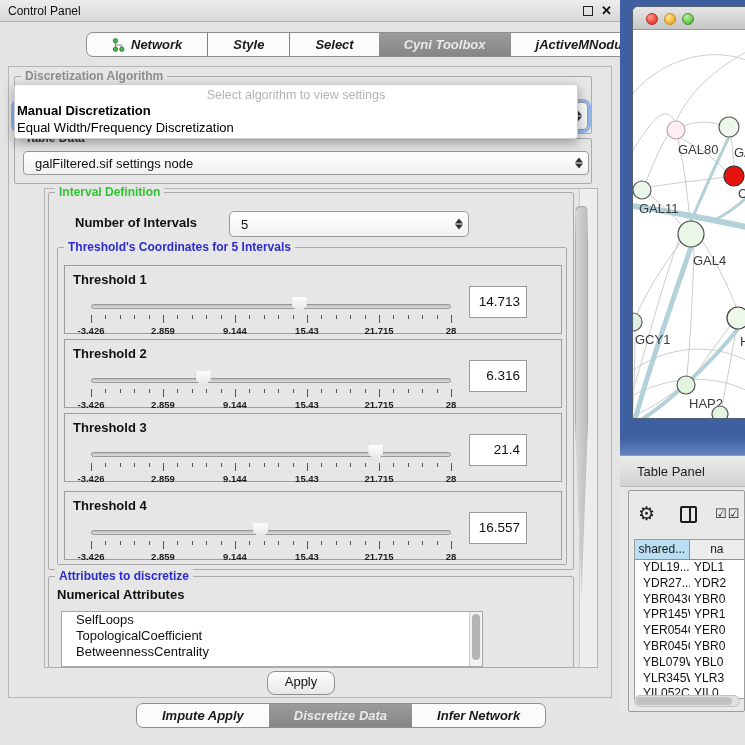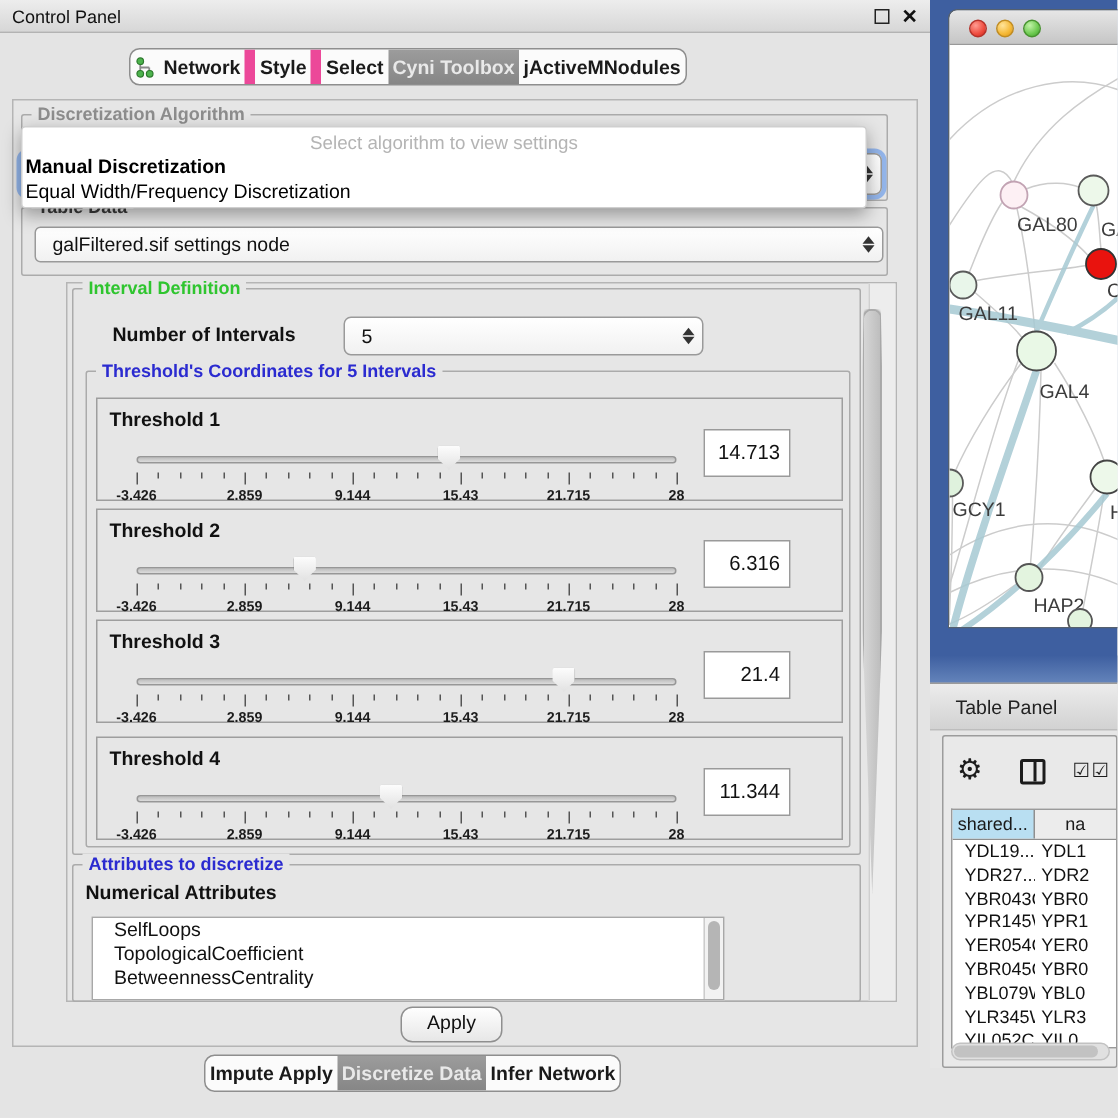--- a/index.html
+++ b/index.html
@@ -11,22 +11,22 @@
   #control-panel { position:absolute; left:0; top:0; width:620px; height:745px; background:#e4e4e4; }
   #cp-titlebar { position:absolute; left:0; top:0; width:620px; height:22px;
      background:linear-gradient(180deg,#ededed,#d7d7d7); border-bottom:1px solid #b3b3b3; }
   #cp-title { position:absolute; left:8px; top:4px; font-size:12px; color:#111; }
   #float-btn { position:absolute; left:583px; top:6px; width:10px; height:10px; border:1.5px solid #222; background:transparent; }
   #close-btn { position:absolute; left:601px; top:3px; font-size:13px; font-weight:bold; color:#111; cursor:default; }
 
   
   .pillbar { position:absolute; display:flex; height:25px; border:1px solid #8e8e8e; border-radius:7px;
      background:#fbfbfb; overflow:hidden; font-size:13px; font-weight:600; color:#1a1a1a; }
-  .pillbar .seg { display:flex; align-items:center; padding:0 3px; white-space:nowrap; }
-  .pillbar .seg.divL { border-left:7px solid #ec4899; }
+  .pillbar .seg { display:flex; align-items:center; padding:0 25px; white-space:nowrap;font-style:italic; }
+  .pillbar .seg.divL { border-left:1px solid #ec4899; }
   .pillbar .seg.sel { background:linear-gradient(180deg,#9c9c9c,#868686); color:#e9e9e9; border-left:none; }
   #top-tabs { left:86px; top:32px; }
   #bottom-tabs { left:136px; top:703px; }
   .net-ico { width:13px; height:14px; margin-right:6px; }
 
   
   #cyni-panel { position:absolute; left:8px; top:66px; width:604px; height:632px;
      border:1px solid #b5b5b5; background:#e6e6e6; }
 
   .groupbox { position:absolute; border:1px solid #ababab; border-radius:2px; }
@@ -385,21 +385,21 @@
               </div>
             <div class="tick-labels">
                 <span style="left: 0%;">-3.426</span>
                 <span style="left: 20%;">2.859</span>
                 <span style="left: 40%;">9.144</span>
                 <span style="left: 60%;">15.43</span>
                 <span style="left: 80%;">21.715</span>
                 <span style="left: 100%;">28</span>
               </div>
           </div>
-          <div class="value-box">11.344</div>
+          <div class="value-box">16.557</div>
         </div>
       </div>
     </div>
 
     <div class="groupbox" id="attr-group">
       <span class="grouplabel g-blue">Attributes to discretize</span>
       <span id="attr-title">Numerical Attributes</span>
       <div id="attr-list">
         <div class="item">SelfLoops</div>
         <div class="item">TopologicalCoefficient</div>

